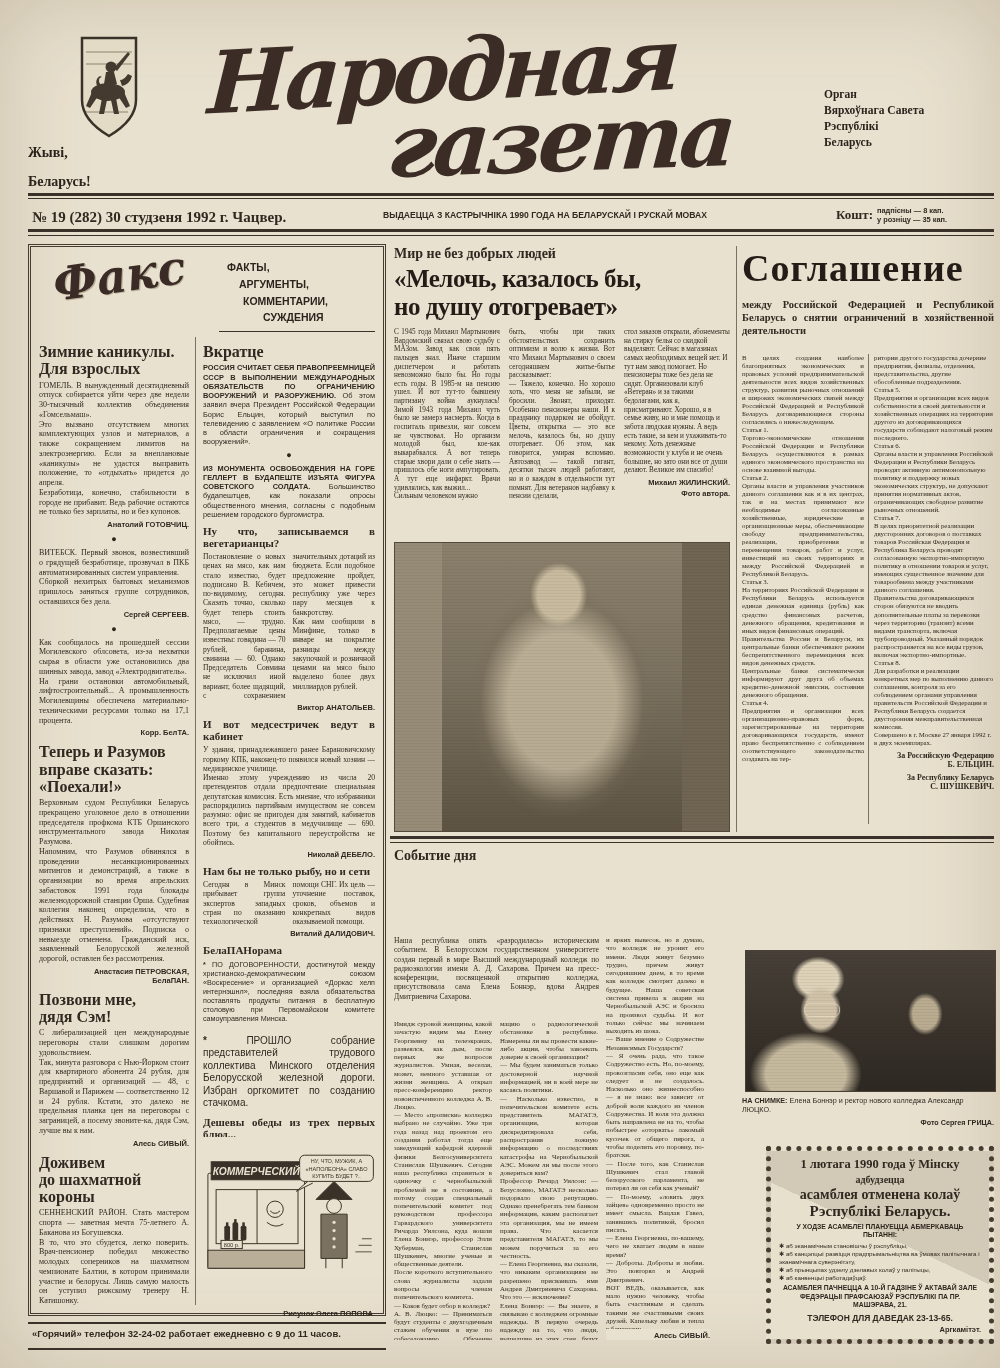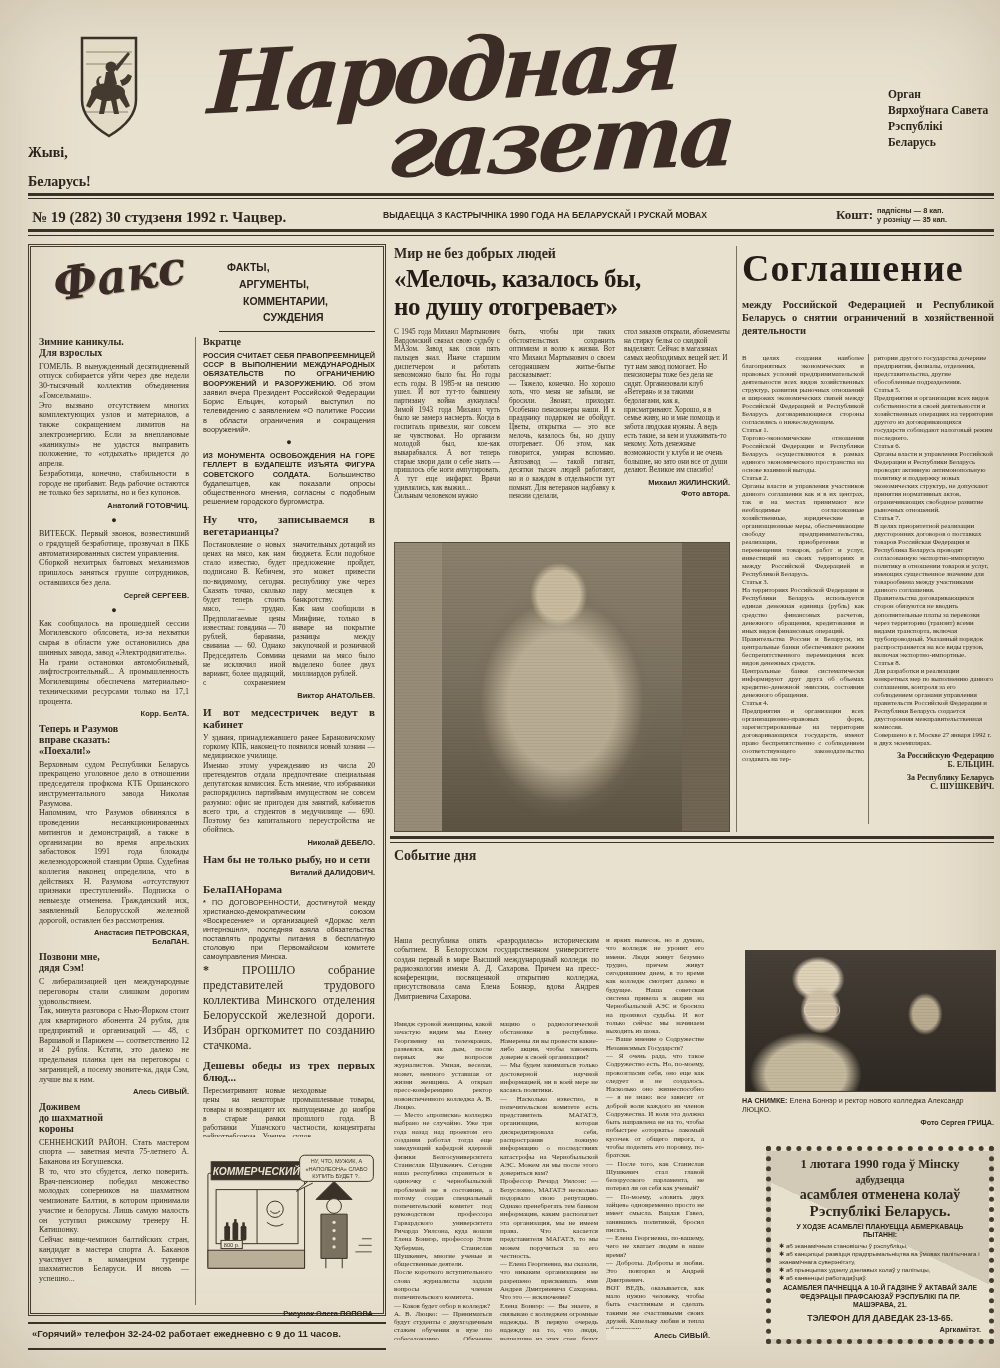--- a/index.html
+++ b/index.html
@@ -28,21 +28,21 @@
   .fax-tag{position:absolute;left:196px;top:12px;font:bold 10.5px "Liberation Sans",sans-serif;line-height:1.6;color:#2c241d;}
   .fax-tag div:nth-child(2){margin-left:12px;}
   .fax-tag div:nth-child(3){margin-left:16px;}
   .fax-tag div:nth-child(4){margin-left:36px;}
   .fax-cols{position:absolute;left:8px;right:8px;top:90px;bottom:8px;}
   .fax-left{position:absolute;left:0;top:0;bottom:0;width:150px;padding-right:6px;border-right:1px solid #7b7162;overflow:hidden;}
   .fax-mid{position:absolute;left:164px;right:0;top:0;bottom:0;}
   .fax-midtext{position:absolute;left:0;right:0;top:0;bottom:168px;overflow:hidden;}
   .cartoonwrap{position:absolute;left:0;right:0;bottom:0;height:164px;}
   .art{margin-bottom:6px;}
-  .art .h{font-weight:bold;font-size:10px;line-height:1.08;margin:0 0 3px;}
+  .art .h{font-weight:bold;font-size:16px;line-height:1.08;margin:6px 0 3px;}
   .art .h2{font-weight:bold;font-size:11px;line-height:1.1;margin:4px 0 3px;}
   .brief-bold{font-weight:bold;}
   .panitem::before{content:"* ";font-weight:bold;}
   
   .m-kicker{font:bold 14px "Liberation Serif",serif;}
   .m-head{font:bold 25px "Liberation Serif",serif;line-height:1.12;letter-spacing:-.5px;color:#241c16;}
   .mcol{position:absolute;top:0;width:106px;height:206px;overflow:hidden;font-size:7.2px;line-height:1.2;}
   .photo-main{position:absolute;border:1px solid #55493c;
      background:
        radial-gradient(46px 52px at 49% 18%, #c8ba9e 0 46%, rgba(0,0,0,0) 62%),
@@ -103,21 +103,21 @@
         <circle cx="33" cy="33" r="5.5"></circle>
         <path d="M28,38 l8,0 3,12 -13,0 z"></path>
         <path d="M36,34 l14,-16 2,2 -13,17 z"></path>
         <path d="M22,42 a7,7 0 1,0 10,8 l-3,-3 a4,4 0 1,1 -5,-4 z"></path>
       </g>
     </svg>
     <div class="abs serifb pre" style="left:28px;top:138px;font-size:14px;line-height:2.1;color:#2b231c;">Жыві,
 Беларусь!</div>
     <div class="abs logo-script" style="left:208px;top:28px;font-size:86px;transform:rotate(-3deg) skewX(-6deg);">Народная</div>
     <div class="abs logo-script" style="left:388px;top:96px;font-size:88px;transform:rotate(-2deg) skewX(-6deg);">газета</div>
-    <div class="abs serifb pre" style="left:888px;top:86px;font-size:11.5px;line-height:1.4;color:#2b231c;">Орган
+    <div class="abs serifb pre" style="left:824px;top:86px;font-size:11.5px;line-height:1.4;color:#2b231c;">Орган
 Вярхоўнага Савета
 Рэспублікі
 Беларусь</div>
   </div>
 
   <div class="rule" style="left:28px;top:193px;width:966px;height:3px;"></div>
   <div class="rule" style="left:28px;top:198px;width:966px;height:1px;"></div>
 
   <div class="abs" style="left:0;top:203px;width:1000px;height:26px;">
     <div class="abs serifb" style="left:32px;top:6px;font-size:15px;">№ 19 (282) 30 студзеня 1992 г. Чацвер.</div>
@@ -212,26 +212,27 @@
             <div class="byline">Виктор АНАТОЛЬЕВ.</div>
           </div>
           <div class="art">
             <div class="h2">И вот медсестричек ведут в кабинет</div>
             <div class="lead pre">У здания, принадлежавшего ранее Барановичскому горкому КПБ, наконец-то появился новый хозяин — медицинское училище.</div>
             <div class="pre">Именно этому учреждению из числа 20 претендентов отдала предпочтение специальная депутатская комиссия. Есть мнение, что избранники распорядились партийным имуществом не совсем разумно: офис не пригоден для занятий, кабинетов всего три, а студентов в медучилище — 690. Поэтому без капитального переустройства не обойтись.</div>
             <div class="byline">Николай ДЕБЕЛО.</div>
           </div>
           <div class="art">
             <div class="h2">Нам бы не только рыбу, но и сети</div>
+            <div class="twocol pre">Сегодня в Минск прибывает группа экспертов западных стран по оказанию технологической помощи СНГ. Их цель — уточнение поставок, сроков, объемов и конкретных видов оказываемой помощи.</div>
             <div class="byline">Виталий ДАЛИДОВИЧ.</div>
           </div>
           <div class="art">
             <div class="h2">БелаПАНорама</div>
             <div class="panitem sans" style="font-size:7.2px;line-height:1.25;">ПО ДОГОВОРЕННОСТИ, достигнутой между христианско-демократическим союзом «Воскресение» и организацией «Доркас хелп интернэшнл», последняя взяла обязательства поставлять продукты питания в бесплатную столовую при Первомайском комитете самоуправления Минска.</div>
-            <div class="panitem sans" style="font-size:12px;line-height:1.25;margin-top:2px;font-family:Liberation Serif, serif;">ПРОШЛО собрание представителей трудового коллектива Минского отделения Белорусской железной дороги. Избран оргкомитет по созданию стачкома.</div>
+            <div class="panitem sans" style="font-size:10px;line-height:1.25;margin-top:12px;">ПРОШЛО собрание представителей трудового коллектива Минского отделения Белорусской железной дороги. Избран оргкомитет по созданию стачкома.</div>
           </div>
           <div class="art">
             <div class="h2">Дешевы обеды из трех первых блюд...</div>
             <div class="twocol"><span class="lead pre">Пересматривают новые цены на некоторые товары и возвращают их в старые рамки работники Ушачского райпотребсоюза.</span>
             <span class="pre">Уценке подверглись продукты и неходовые промышленные товары, выпущенные до ноября прошлого года. В частности, концентраты супов.</span></div>
 
           </div>
 
         </div>
 

